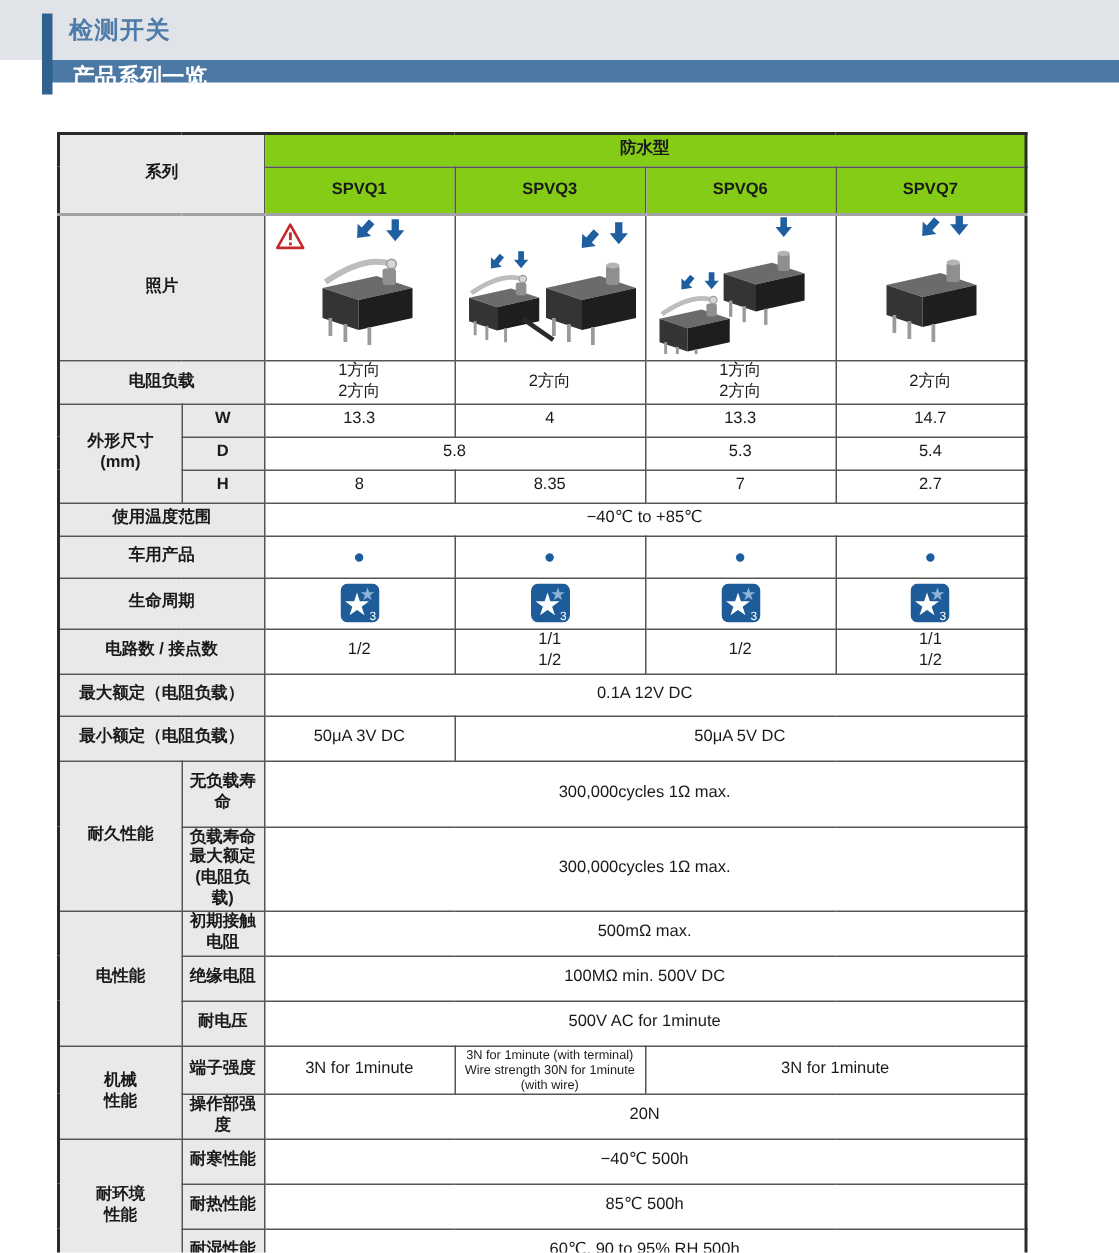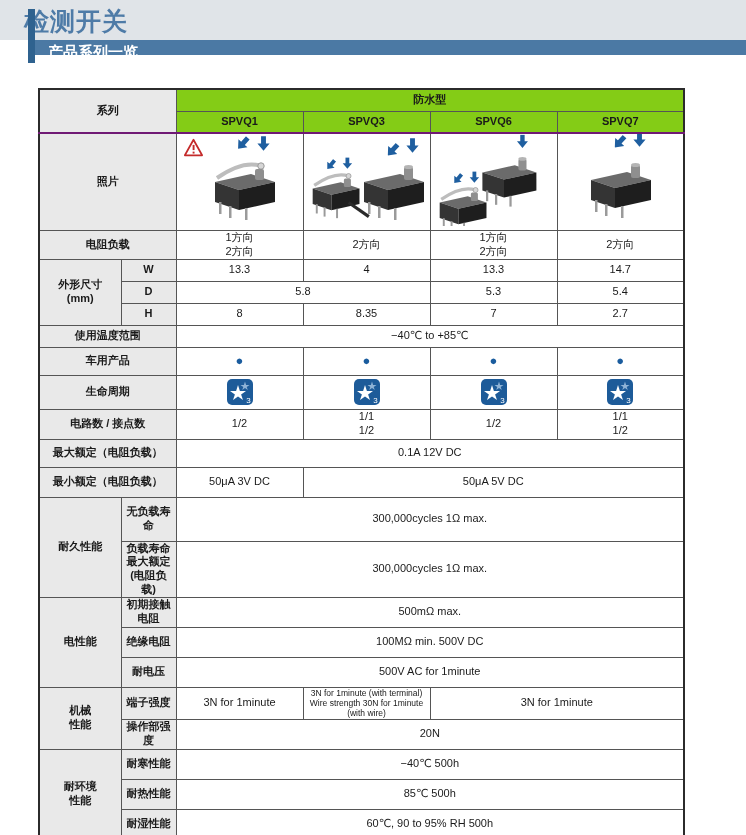--- a/index.html
+++ b/index.html
@@ -1,28 +1,28 @@
 <!DOCTYPE html>
 <html><head>
 <meta charset="utf-8">
 <style>
   html,body{margin:0;padding:0;background:#fff;width:746px;height:835px;overflow:hidden;
     font-family:"Liberation Sans","DejaVu Sans",sans-serif;color:#1a1a1a;}
   .top-band{position:relative;width:746px;height:40px;background:#e0e4e8;}
   .accent-bar{position:absolute;left:28px;top:9px;width:7px;height:54px;background:#2f628f;z-index:3;}
-  .page-title{padding-left:24px;line-height:42px;font-size:25px;font-weight:bold;color:#4e7ba7;letter-spacing:1px;}
+  .page-title{padding-left:46px;line-height:42px;font-size:16px;font-weight:bold;color:#4e7ba7;letter-spacing:1px;}
   .sub-band{margin-left:28px;height:15px;background:#4b79a4;color:#fff;font-size:15px;font-weight:bold;
     line-height:23px;padding-left:20px;}
   .tbl-wrap{margin:33px 0 0 38px;}
   table{border-collapse:collapse;table-layout:fixed;width:645px;font-size:11px;border:2px solid #2b2b2b;}
   td,th{border:1px solid #555;text-align:center;vertical-align:middle;padding:0 2px;background:#fff;
     font-weight:normal;line-height:1.25;overflow:hidden;}
   .lblc{background:#e9e9e9;font-weight:bold;}
   .hdc{background:#84cc16;font-weight:bold;}
-  .thick-bottom{border-bottom:2px solid #701a75;}
+  .thick-bottom{border-bottom:2px solid #a3a3a3;}
   .pre{white-space:pre-line;}
   .dot{color:#1a5c9e;font-size:13px;}
   .small-cell{font-size:8.5px;line-height:1.2;margin-left:28px;}
   .photo-cell{position:relative;height:96px;}
   .warn{position:absolute;left:4px;top:4px;}
   svg{display:block;margin:0 auto;}
 </style>
 </head>
 <body>
 
@@ -80,21 +80,21 @@
         <col style="width:127px">
         <col style="width:127px">
         <col style="width:127px">
   </colgroup>
 
   <tbody>
         <tr style="height:22px">
     <td colspan="2" rowspan="2" class="lblc thick-bottom">系列</td>
     <td colspan="4" class="hdc">防水型</td>
   </tr>
-  <tr style="height:22px">
+  <tr style="height:32px">
     <td class="hdc thick-bottom">SPVQ1</td>
     <td class="hdc thick-bottom">SPVQ3</td>
     <td class="hdc thick-bottom">SPVQ6</td>
     <td class="hdc thick-bottom">SPVQ7</td>
   </tr>
 
   <tr style="height:96px">
     <td colspan="2" class="lblc">照片</td>
     <td>
       <div class="photo-cell">

